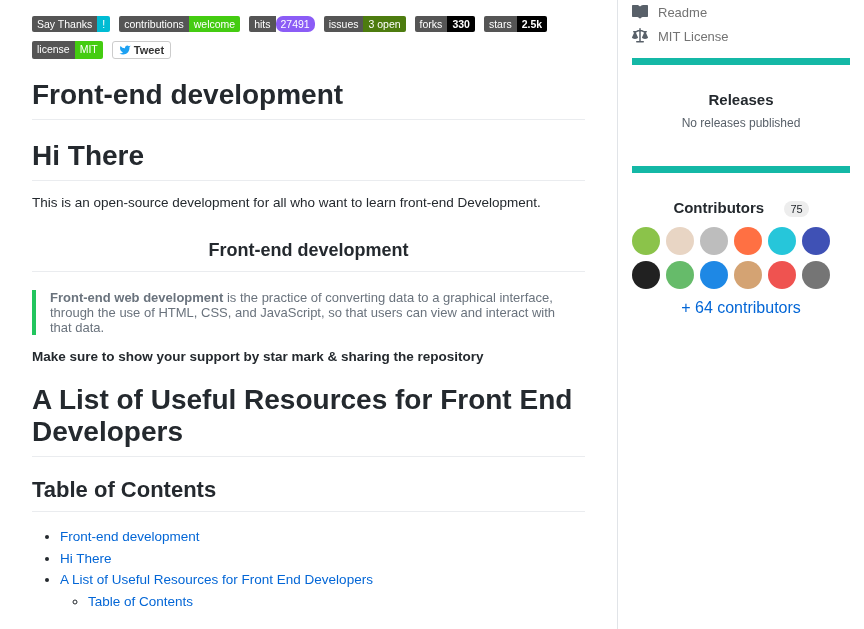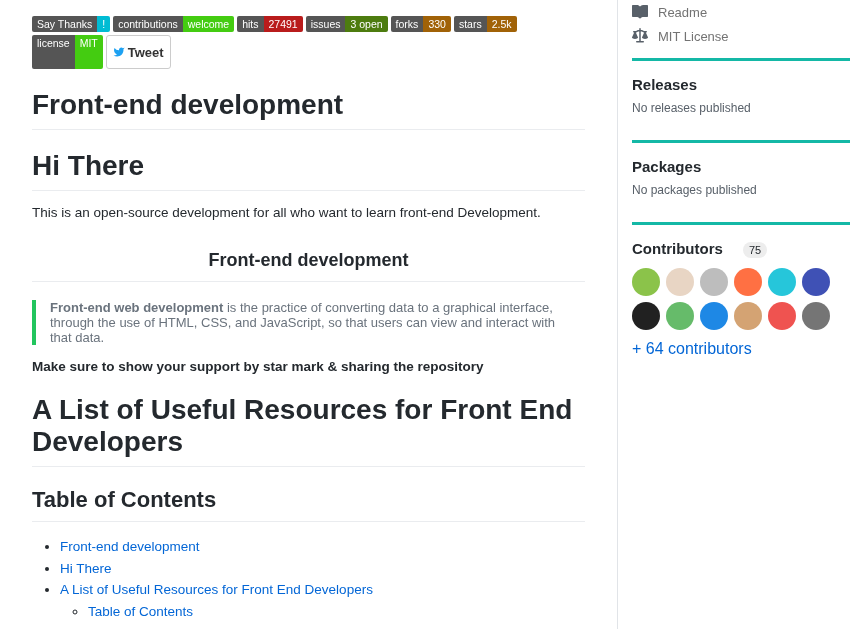--- a/index.html
+++ b/index.html
@@ -25,53 +25,53 @@
       padding: 8px 16px;
       font-weight: 600;
       font-size: 13px;
       border-bottom: 1px solid #e1e4e8;
     }
     .readme-body {
       padding: 16px 32px;
     }
     .badges {
       display: flex;
-      gap: 3px;
+      gap: 9px;
       flex-wrap: wrap;
       margin-bottom: 18px;
     }
     .badge {
       display: inline-flex;
       font-size: 10.5px;
       line-height: 16px;
       border-radius: 2px;
       overflow: hidden;
       font-family: Verdana, sans-serif;
     }
     .badge span {
       padding: 0 5px;
       color: #fff;
     }
     .badge .bl { background: #555; }
     .badge .br-green { background: #4c1; }
     .badge .br-cyan { background: #00bcd4; }
-    .badge .br-teal { background: #b91c1c; }
+    .badge .br-teal { background: #8b5cf6; border-radius: 7px; }
     .badge .br-orange { background: #4d7c0f; }
-    .badge .br-blue { background: #a16207; }
+    .badge .br-blue { background: #000000; font-weight: bold; }
     .tweet-btn {
       display: inline-flex;
       align-items: center;
       background: #fff;
       border: 1px solid #ccc;
       border-radius: 3px;
       padding: 0 6px;
-      font-size: 13px;
+      font-size: 11px;
       font-weight: 600;
       color: #333;
-      height: 34px;
+      height: 18px;
       cursor: pointer;
     }
     .tweet-btn svg { margin-right: 3px; }
     h1 {
       font-size: 28px;
       font-weight: 600;
       margin: 20px 0 14px;
       padding-bottom: 8px;
       border-bottom: 1px solid #eaecef;
     }
@@ -112,23 +112,24 @@
     .side-link {
       display: flex;
       align-items: center;
       gap: 10px;
       padding: 4px 0;
       color: #737373;
       cursor: pointer;
     }
     .side-link svg { fill: #586069; }
     .side-section {
-      border-top: 3px solid #14b8a6;
-      padding: 15px 0;
+      border-top: 7px solid #14b8a6;
+      padding: 26px 0;
       margin-top: 10px;
+      text-align: center;
     }
     .side-heading {
       font-size: 15px;
       font-weight: 600;
       margin-bottom: 8px;
     }
     .side-sub {
       font-size: 12px;
       color: #586069;
     }
@@ -243,24 +244,20 @@
           <path d="M8.75.75a.75.75 0 00-1.5 0V2h-.984c-.305 0-.604.08-.869.23l-1.288.737A.25.25 0 013.984 3H1.75a.75.75 0 000 1.5h.428L.066 9.192a.75.75 0 00.154.838l.53-.53-.53.53v.001l.002.002.002.002.006.006.016.015.045.04a3.514 3.514 0 00.686.45A4.492 4.492 0 003 11c.88 0 1.556-.22 2.023-.454a3.515 3.515 0 00.686-.45l.045-.04.016-.015.006-.006.002-.002.001-.002-.529-.531.53.531a.75.75 0 00.154-.838L3.822 4.5h.162c.305 0 .604-.08.869-.23l1.289-.737a.25.25 0 01.124-.033h.984V13h-2.5a.75.75 0 000 1.5h6.5a.75.75 0 000-1.5h-2.5V3.5h.984a.25.25 0 01.124.033l1.29.736c.264.152.563.231.868.231h.162l-2.112 4.692a.75.75 0 00.154.838l.53-.53-.53.53v.001l.002.002.002.002.006.006.016.015.045.04a3.517 3.517 0 00.686.45A4.492 4.492 0 0013 11c.88 0 1.556-.22 2.023-.454a3.512 3.512 0 00.686-.45l.045-.04.01-.01.006-.005.006-.006.002-.002.001-.002-.529-.531.53.531a.75.75 0 00.154-.838L13.823 4.5h.427a.75.75 0 000-1.5h-2.234a.25.25 0 01-.124-.033l-1.29-.736A1.75 1.75 0 009.735 2H8.75V.75z"></path>
         </svg>
       <span>MIT License</span>
     </div>
 
     <div class="side-section">
       <div class="side-heading">Releases</div>
       <div class="side-sub">No releases published</div>
     </div>
 
-    <div class="side-section">
-      <div class="side-heading">Packages</div>
-      <div class="side-sub">No packages published</div>
-    </div>
 
     <div class="side-section">
       <div class="side-heading">
         <span>Contributors</span>
         <span class="count-badge">75</span>
       </div>
       <div class="avatars" id="avatars">
           <div class="avatar" style="background: rgb(139, 195, 74);"></div>
           <div class="avatar" style="background: rgb(232, 213, 196);"></div>
           <div class="avatar" style="background: rgb(189, 189, 189);"></div>

